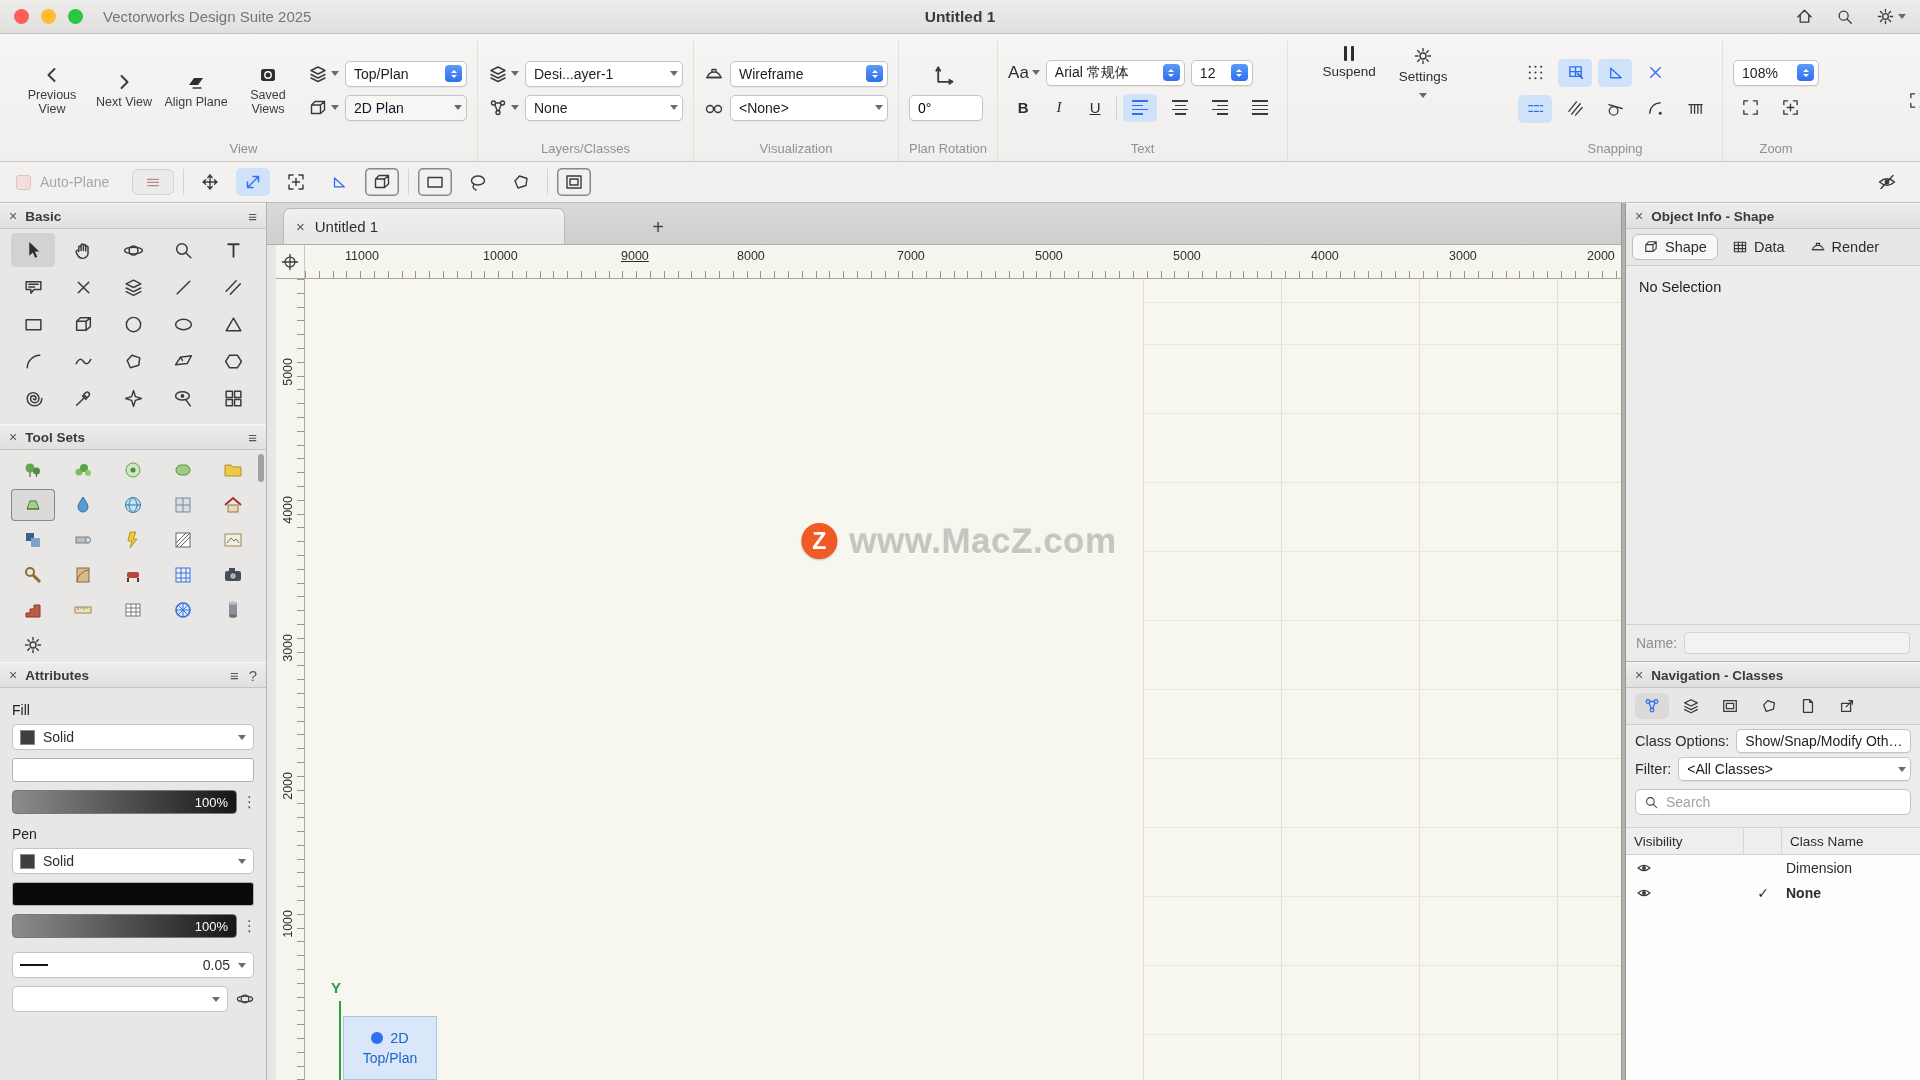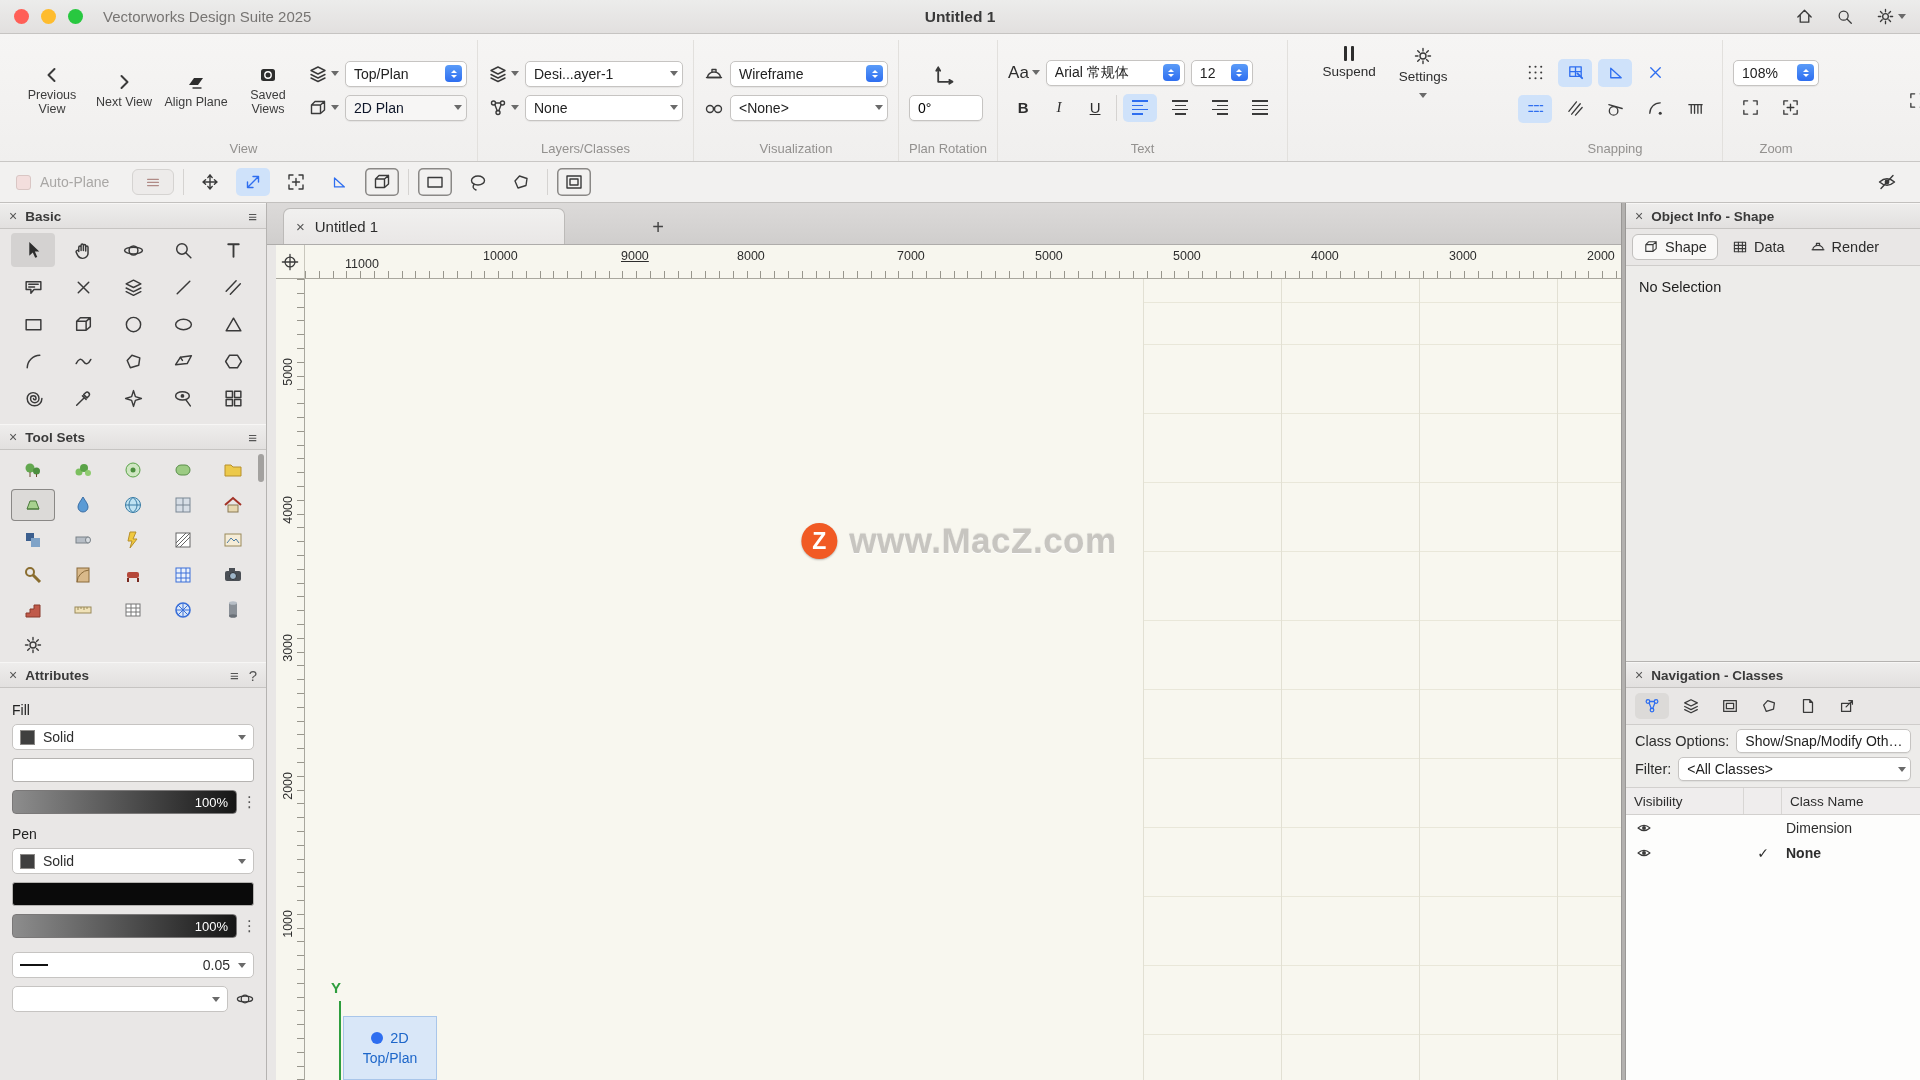--- a/index.html
+++ b/index.html
@@ -1139,21 +1139,21 @@
       </div>
       <span class="addtab">+</span>
     </div>
     <div class="rulerrow">
       <div class="rcorner">
         <svg class="ic" width="18" height="18" viewBox="0 0 20 20">
             <use href="#i-target"></use>
           </svg>
       </div>
       <div class="hruler">
-          <span class="hnum" style="left: 40px; margin-top: 8px;">11000</span>
+          <span class="hnum" style="left: 40px;">11000</span>
           <span class="hnum" style="left: 178px;">10000</span>
           <span class="hnum" style="left: 316px; text-decoration: underline;">9000</span>
           <span class="hnum" style="left: 432px;">8000</span>
           <span class="hnum" style="left: 592px;">7000</span>
           <span class="hnum" style="left: 730px;">5000</span>
           <span class="hnum" style="left: 868px;">5000</span>
           <span class="hnum" style="left: 1006px;">4000</span>
           <span class="hnum" style="left: 1144px;">3000</span>
           <span class="hnum" style="left: 1282px;">2000</span>
         </div>
@@ -1207,20 +1207,24 @@
           <span>Data</span>
         </span>
         <span class="otab">
           <svg class="ic" width="16" height="16" viewBox="0 0 20 20">
               <use href="#i-hat"></use>
             </svg>
           <span>Render</span>
         </span>
       </div>
       <div class="noselect">No Selection</div>
+      <div class="namerow">
+        <span>Name:</span>
+        <span class="nameinput"></span>
+      </div>
     </div>
 
     <div class="navpanel">
       <div class="phead">
         <span class="x">×</span>
         <span>Navigation - Classes</span>
       </div>
       <div class="navicons">
         <span class="nicon active">
             <svg class="ic" width="18" height="18" viewBox="0 0 20 20">
@@ -1257,20 +1261,28 @@
         <span class="lbl">Class Options:</span>
         <div class="sel flex1">
           <span class="sel-t">Show/Snap/Modify Others</span>
         </div>
       </div>
       <div class="navrow">
         <span class="lbl">Filter:</span>
         <div class="sel flex1">
           <span class="sel-t">&lt;All Classes&gt;</span>
           <span class="gchev"></span>
+        </div>
+      </div>
+      <div class="searchrow">
+        <div class="search">
+          <svg class="ic" width="15" height="15" viewBox="0 0 20 20">
+              <use href="#i-magnifier"></use>
+            </svg>
+          <input placeholder="Search" style="">
         </div>
       </div>
       <div class="thead">
         <span>Visibility</span>
         <span></span>
         <span>Class Name</span>
       </div>
       <div class="tbody">
           <div class="trow">
             <span class="c1">

